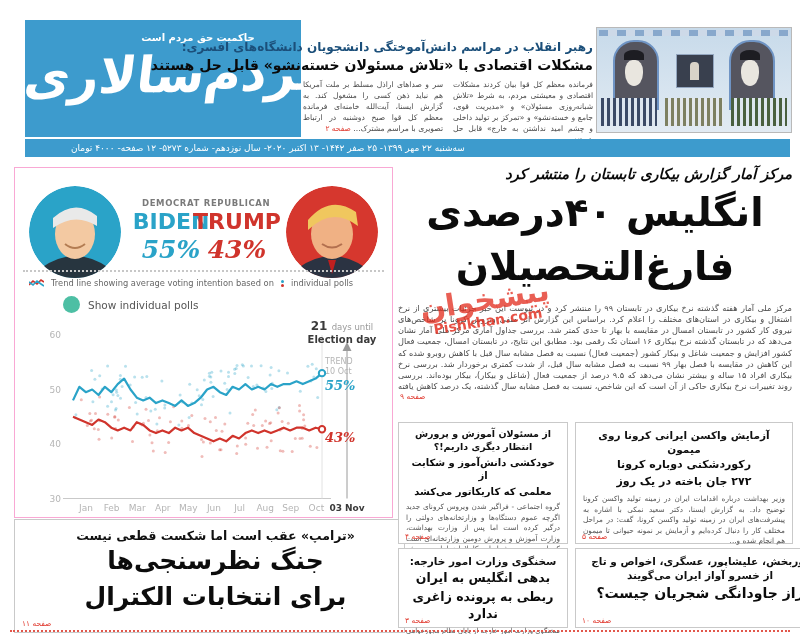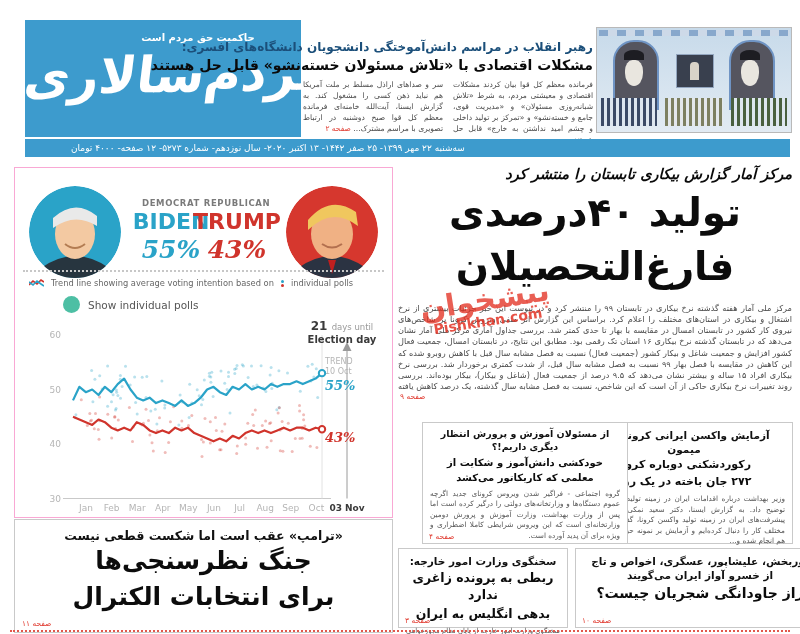--- a/index.html
+++ b/index.html
@@ -53,21 +53,21 @@
   .dotsep{position:absolute;top:102px;left:8px;width:361px;border-top:2px dotted #c7c7c7;}
   .legend{position:absolute;top:110px;left:14px;font-size:8.3px;color:#666;display:flex;align-items:center;gap:7px;}
   .mini-dots{display:inline-flex;flex-direction:column;gap:1px;}
   .mini-dots i{width:3px;height:3px;border-radius:50%;display:block;}
   .toggle{position:absolute;top:128px;left:48px;display:flex;align-items:center;gap:8px;cursor:pointer;}
   .toggle-circle{width:17px;height:17px;border-radius:50%;background:#4dbfa4;}
   .toggle-label{font-size:10.5px;color:#555;}
   #poll-chart{position:absolute;left:0;top:150px;}
 
   
-  .electoral{left:14px;top:519px;width:377px;height:112px;border:1px solid #c9c9c9;direction:rtl;background:#fff;}
+  .electoral{left:14px;top:519px;width:377px;height:112px;border:1px solid #c9c9c9;direction:rtl;background:#fff;padding-left:12px;}
   .electoral .kick{margin-top:8px;text-align:center;font-size:12.5px;font-weight:bold;color:#111;}
   .electoral .h{line-height:36px;text-align:center;font-size:25px;font-weight:bold;color:#0c0c0c;letter-spacing:1px;}
   .electoral .plink{position:absolute;left:7px;bottom:4px;}
 
   
   .main-kicker{left:398px;top:166px;width:394px;text-align:right;font-size:14.5px;font-weight:bold;color:#0a0a0a;direction:rtl;font-style:italic;}
   .main-headline{left:398px;top:186px;width:394px;text-align:center;font-size:39px;line-height:54px;
                  font-weight:bold;color:#0c0c0c;direction:rtl;}
   .watermark{left:398px;top:282px;width:175px;text-align:center;transform:rotate(-9deg);z-index:6;pointer-events:none;}
   .watermark .fa{font-size:30px;font-weight:bold;color:rgba(227,50,36,.78);}
@@ -77,21 +77,21 @@
   .main-plink{left:400px;top:392px;}
 
   
   .card{position:absolute;border:1px solid #c9c9c9;background:#fff;direction:rtl;box-sizing:border-box;padding:5px 7px 12px;}
   .card .kick{text-align:center;font-size:10.5px;font-weight:bold;color:#111;line-height:1.35;}
   .card .h{text-align:center;font-weight:bold;color:#0c0c0c;line-height:1.35;margin-top:2px;}
   .card .b{margin-top:4px;font-size:7.3px;line-height:1.45;color:#555;text-align:justify;}
   .card .plink{position:absolute;left:6px;bottom:2px;}
   .c-corona{left:575px;top:422px;width:218px;height:122px;}
   .c-corona .h{font-size:11px;}
-  .c-edu{left:398px;top:422px;width:206px;height:122px;margin-left:24px;}
+  .c-edu{left:398px;top:422px;width:170px;height:122px;}
   .c-edu .h{font-size:10px;}
   .c-foreign{left:398px;top:548px;width:170px;height:80px;}
   .c-foreign .h{font-size:12.5px;}
   .c-shajarian{left:575px;top:548px;width:250px;height:80px;}
   .c-shajarian .h{font-size:14px;}
   .bottom-dots{left:10px;top:630px;width:780px;border-top:2px dotted #e2574c;}
 </style>
 </head>
 <body>
 
@@ -396,21 +396,21 @@
 
   <div class="abs electoral">
     <div class="kick">«ترامپ» عقب است اما شکست قطعی نیست</div>
     <div class="h">جنگ نظرسنجی‌ها</div>
     <div class="h">برای انتخابات الکترال</div>
     <span class="plink">صفحه ۱۱</span>
   </div>
 
   <div class="abs main-kicker">مرکز آمار گزارش بیکاری تابستان را منتشر کرد</div>
   <div class="abs main-headline">
-    <div>تولید ۴۰درصدی</div>
+    <div>انگلیس ۴۰درصدی</div>
     <div>فارغ‌التحصیلان</div>
   </div>
   <div class="abs watermark">
     <div class="fa">پیشخوان</div>
     <div class="en">Pishkhan.com</div>
   </div>
   <div class="abs main-body">مرکز ملی آمار هفته گذشته نرخ بیکاری در تابستان ۹۹ را منتشر کرد و در پیوست این خبر جزئیات بیشتری از نرخ اشتغال و بیکاری در استان‌های مختلف را اعلام کرد. براساس این گزارش اثر منفی ویروس کرونا بر شاخص‌های نیروی کار کشور در تابستان امسال در مقایسه با بهار تا حدی کمتر شد. بررسی جداول آماری مرکز ملی آمار نشان می‌دهد که در تابستان گذشته نرخ بیکاری ۱۶ استان تک رقمی بود. مطابق این نتایج، در تابستان امسال، جمعیت فعال کشور افزایش و جمعیت شاغل و بیکار کشور (جمعیت فعال) نسبت به فصل مشابه سال قبل با کاهش روبرو شده که این کاهش در مقایسه با فصل بهار ۹۹ نسبت به فصل مشابه سال قبل، از شدت کمتری برخوردار شد. بررسی نرخ بیکاری افراد ۱۵ ساله و بیشتر نشان می‌دهد که ۹.۵ درصد از جمعیت فعال (شاغل و بیکار)، بیکار بوده‌اند. بررسی روند تغییرات نرخ بیکاری حاکی از آن است که این شاخص، نسبت به فصل مشابه سال گذشته، یک درصد کاهش یافته است. همچنین بررسی جداول آماری نشان می‌دهد با وجود شیوع بیماری کرونا نرخ بیکاری ۱۶ استان تک رقمی و ۱۵ استان دو رقمی بود. استان‌های آذربایجان شرقی، اردبیل، ایلام، فارس، قزوین، تهران، خراسان جنوبی، خراسان رضوی، سمنان، کهگیلویه و بویراحمد، گلستان، مازندران، مرکزی، همدان و یزد استان‌های با نرخ بیکاری تک رقمی در تابستان ۹۹ مواجه بودند. بررسی آمار اعلامی مرکز یاد شده نشان می‌دهد که در تابستان امسال با وجود شیوع بیماری کرونا نه تنها تعداد استان‌های با نرخ تک رقمی کاهش نداشته، بلکه یک استان نیز به تعداد استان‌های تک رقمی افزوده شده است.</div>
   <span class="abs plink main-plink">صفحه ۹</span>
 
   <div class="card c-corona">
@@ -424,22 +424,22 @@
   <div class="card c-edu">
     <div class="kick" style="font-size:9.5px">از مسئولان آموزش و پرورش انتظار دیگری داریم!؟</div>
     <div class="h">خودکشی دانش‌آموز و شکایت از</div>
     <div class="h">معلمی که کاریکاتور می‌کشد</div>
     <div class="b">گروه اجتماعی - فراگیر شدن ویروس کرونای جدید اگرچه عموم دستگاه‌ها و وزارتخانه‌های دولتی را درگیر کرده است اما پس از وزارت بهداشت، وزارت آموزش و پرورش دومین وزارتخانه‌ای است که این ویروس شرایطی کاملا اضطراری و ویژه برای آن پدید آورده است.</div>
     <span class="plink">صفحه ۴</span>
   </div>
 
   <div class="card c-foreign">
     <div class="kick">سخنگوی وزارت امور خارجه:</div>
+    <div class="h">بدهی انگلیس به ایران</div>
     <div class="h">ربطی به پرونده زاغری ندارد</div>
-    <div class="h">بدهی انگلیس به ایران</div>
     <div class="b" style="font-size:6.8px">سخنگوی وزارت امور خارجه از پایان نظام مجوزخواهی صادرات و واردات اقلام تسلیحاتی ایران در بامداد ۲۷ مهرماه جاری خبر داد و گفت: ۲۷ مهر، روز شکست آمریکاست که علی‌رغم گردن‌کشی و حیله‌گری‌ها نتوانست کار خود را جلو ببرد. به گزارش ایرنا، سعید خطیب‌زاده صبح دیروز در...</div>
     <span class="plink">صفحه ۳</span>
   </div>
 
   <div class="card c-shajarian">
     <div class="kick">نوربخش، علیشاپور، عسگری، اخواص و تاج</div>
     <div class="kick">از خسرو آواز ایران می‌گویند</div>
     <div class="h">راز جاودانگی شجریان چیست؟</div>
 
     <span class="plink">صفحه ۱۰</span>

